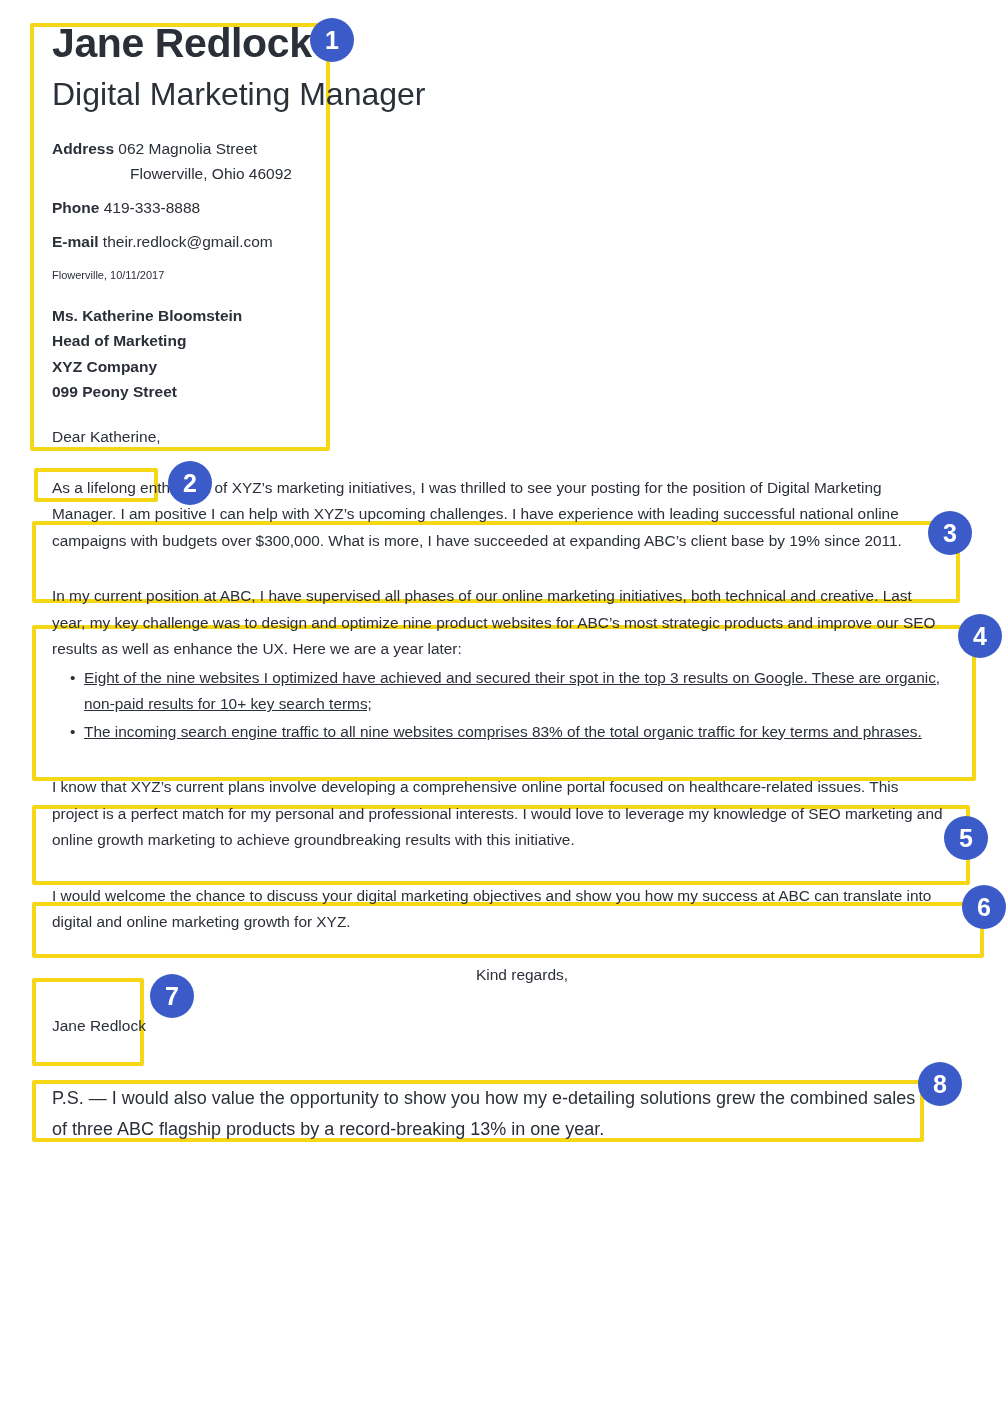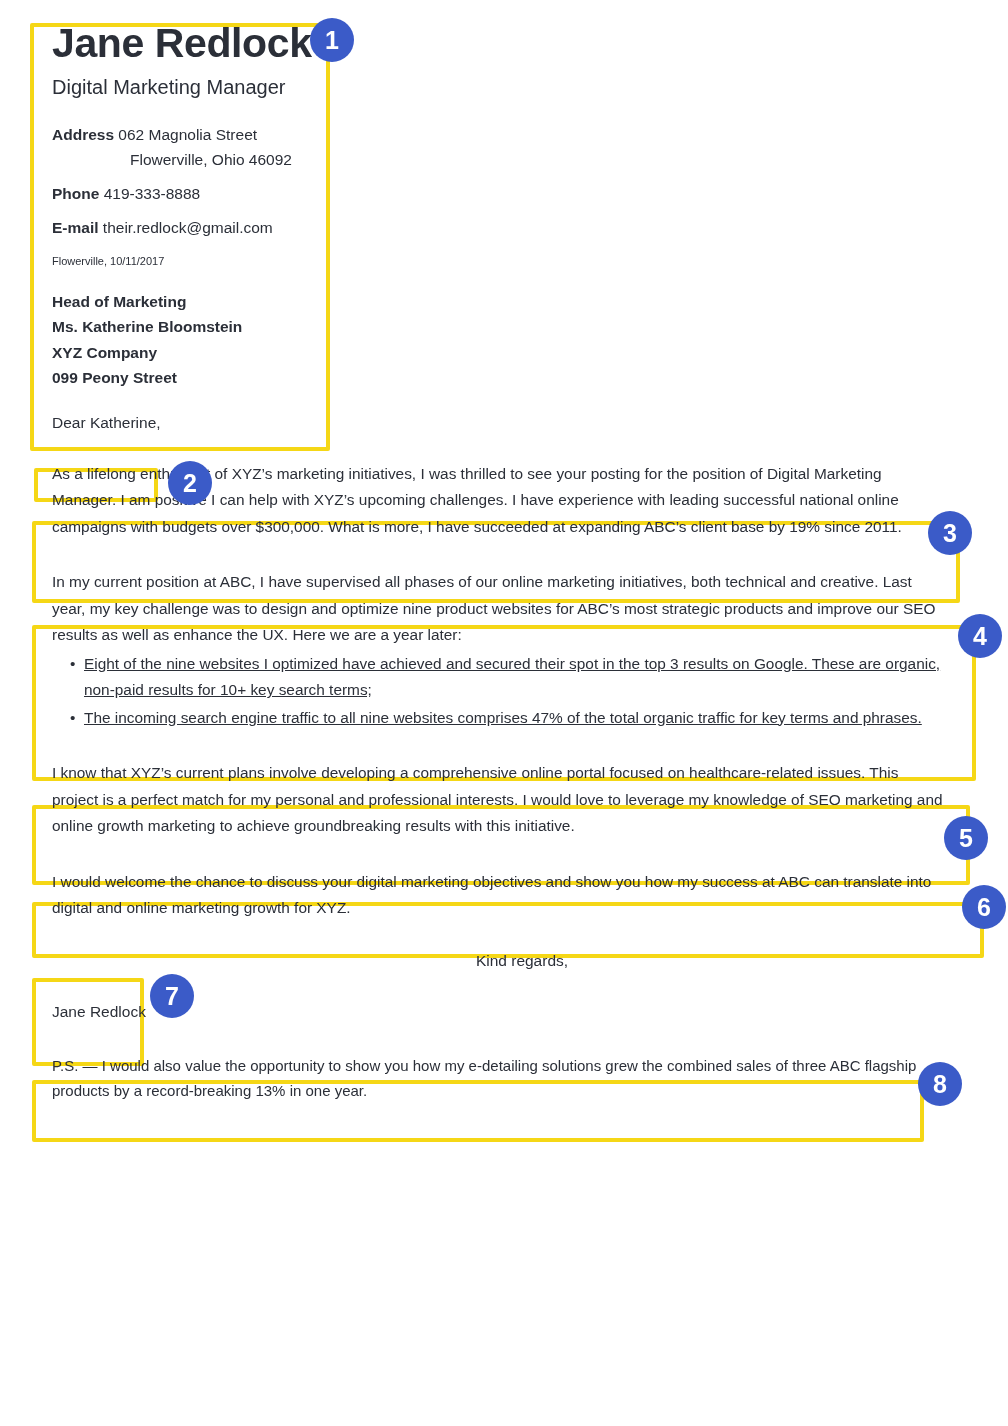--- a/index.html
+++ b/index.html
@@ -59,21 +59,21 @@
 
   .name {
     font-size: 41px;
     font-weight: bold;
     color: #2b2f38;
     letter-spacing: -0.4px;
     margin: 0;
     line-height: 1.15;
   }
   .jobtitle {
-    font-size: 20px;
+    font-size: 32px;
     color: #2b2f38;
     margin: 9px 0 0 0;
     font-weight: normal;
   }
 
   .contact {
     margin-top: 24px;
     font-size: 15.5px;
     line-height: 1.6;
   }
@@ -139,22 +139,22 @@
   .closing {
     margin-top: 30px;
     font-size: 15.5px;
     text-align: center;
   }
   .signature {
     margin-top: 33px;
     font-size: 15.5px;
   }
   .ps {
-    margin-top: 32px;
-    font-size: 15px;
+    margin-top: 48px;
+    font-size: 18px;
     line-height: 1.72;
     width: 880px;
   }
 </style>
 </head>
 <body>
 
 <div class="page">
 
   <div class="hl" style="left:30px; top:23px; width:300px; height:428px;"></div>
@@ -192,35 +192,35 @@
       </div>
       <div class="contact-row">
         <span class="contact-label">E-mail</span>
         <span class="contact-val">their.redlock@gmail.com</span>
       </div>
     </div>
 
     <div class="date">Flowerville, 10/11/2017</div>
 
     <div class="recipient">
+      <div>Ms. Katherine Bloomstein</div>
       <div>Head of Marketing</div>
-      <div>Ms. Katherine Bloomstein</div>
       <div>XYZ Company</div>
       <div>099 Peony Street</div>
     </div>
 
     <div class="salutation">Dear Katherine,</div>
 
     <div class="para">As a lifelong enthusiast of XYZ’s marketing initiatives, I was thrilled to see your posting for the position of Digital Marketing Manager. I am positive I can help with XYZ’s upcoming challenges. I have experience with leading successful national online campaigns with budgets over $300,000. What is more, I have succeeded at expanding ABC’s client base by 19% since 2011.</div>
 
     <div class="para">
       <div>In my current position at ABC, I have supervised all phases of our online marketing initiatives, both technical and creative. Last year, my key challenge was to design and optimize nine product websites for ABC’s most strategic products and improve our SEO results as well as enhance the UX. Here we are a year later:</div>
       <ul class="bullets">
         <li>Eight of the nine websites I optimized have achieved and secured their spot in the top 3 results on Google. These are organic, non-paid results for 10+ key search terms;</li>
-        <li>The incoming search engine traffic to all nine websites comprises 47% of the total organic traffic for key terms and phrases.</li>
+        <li>The incoming search engine traffic to all nine websites comprises 83% of the total organic traffic for key terms and phrases.</li>
       </ul>
     </div>
 
     <div class="para">I know that XYZ’s current plans involve developing a comprehensive online portal focused on healthcare-related issues. This project is a perfect match for my personal and professional interests. I would love to leverage my knowledge of SEO marketing and online growth marketing to achieve groundbreaking results with this initiative.</div>
 
     <div class="para">I would welcome the chance to discuss your digital marketing objectives and show you how my success at ABC can translate into digital and online marketing growth for XYZ.</div>
 
     <div class="closing">Kind regards,</div>
     <div class="signature">Jane Redlock</div>
 

